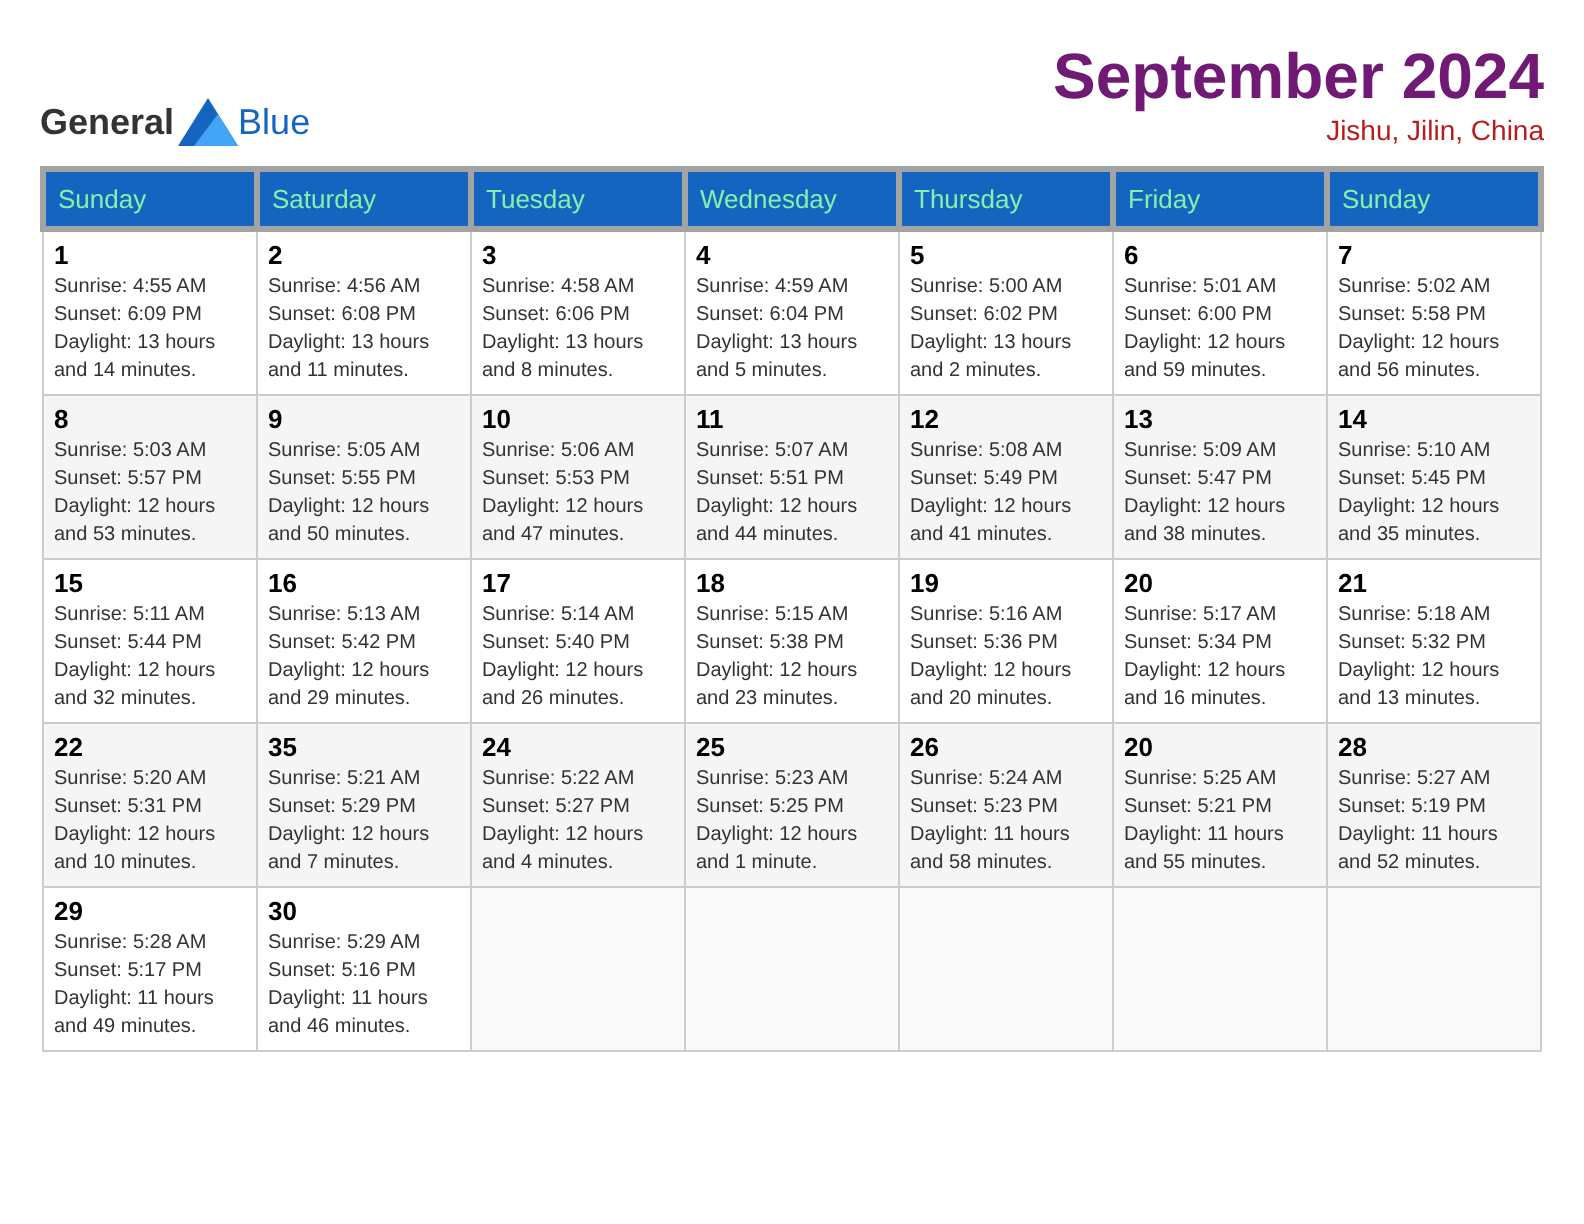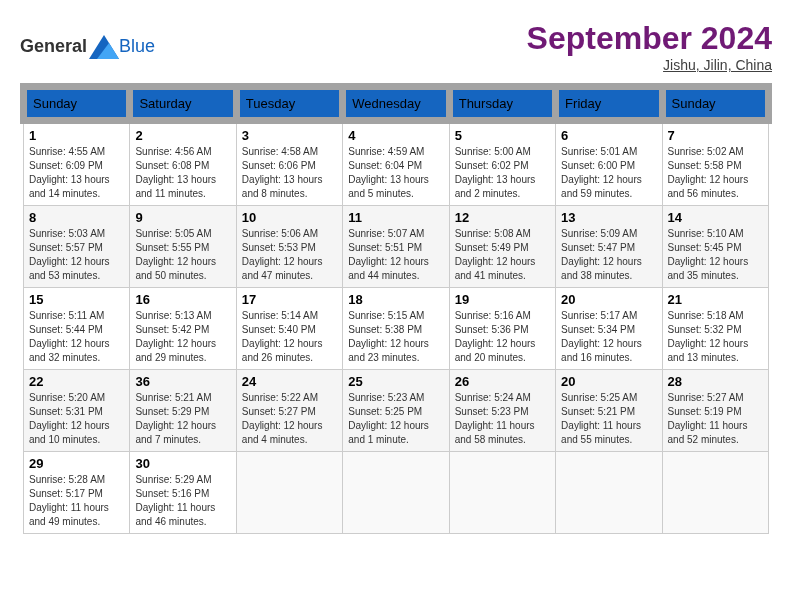--- a/index.html
+++ b/index.html
@@ -6,21 +6,21 @@
     body {
       font-family: Arial, sans-serif;
       background: #fff;
       width: 792px;
       min-height: 612px;
       padding: 20px;
     }
     .header {
       display: flex;
       justify-content: space-between;
-      align-items: center;
+      align-items: flex-end;
       margin-bottom: 10px;
     }
     .logo {
       display: flex;
       align-items: center;
     }
     .logo-text-general {
       font-size: 18px;
       font-weight: bold;
       color: #333;
@@ -38,36 +38,35 @@
     .title-block {
       text-align: right;
     }
     .month-title {
       font-size: 32px;
       font-weight: bold;
       color: #701a75;
     }
     .location {
       font-size: 14px;
-      color: #404040;
-      text-decoration: underline;
+      color: #b91c1c;
     }
     .calendar {
       width: 100%;
       border-collapse: collapse;
       font-size: 11px;
     }
     .calendar th {
       background-color: #1565c0;
-      color: #000000;
+      color: #86efac;
       text-align: left;
       padding: 6px 6px;
       font-size: 13px;
       font-weight: normal;
-      border: 7px solid #a3a3a3;
+      border: 3px solid #a3a3a3;
     }
     .calendar td {
       border: 1px solid #ccc;
       vertical-align: top;
       padding: 4px 5px;
       width: calc(100% / 7);
       min-height: 80px;
       background: #fff;
     }
     .calendar tr:nth-child(even) td {
@@ -209,21 +208,21 @@
           <span class="day-number">21</span>
           <div class="day-info">Sunrise: 5:18 AM<br>Sunset: 5:32 PM<br>Daylight: 12 hours and 13 minutes.</div>
         </td>
       </tr>
       <tr>
         <td>
           <span class="day-number">22</span>
           <div class="day-info">Sunrise: 5:20 AM<br>Sunset: 5:31 PM<br>Daylight: 12 hours and 10 minutes.</div>
         </td>
         <td>
-          <span class="day-number">36</span>
+          <span class="day-number">35</span>
           <div class="day-info">Sunrise: 5:21 AM<br>Sunset: 5:29 PM<br>Daylight: 12 hours and 7 minutes.</div>
         </td>
         <td>
           <span class="day-number">24</span>
           <div class="day-info">Sunrise: 5:22 AM<br>Sunset: 5:27 PM<br>Daylight: 12 hours and 4 minutes.</div>
         </td>
         <td>
           <span class="day-number">25</span>
           <div class="day-info">Sunrise: 5:23 AM<br>Sunset: 5:25 PM<br>Daylight: 12 hours and 1 minute.</div>
         </td>

